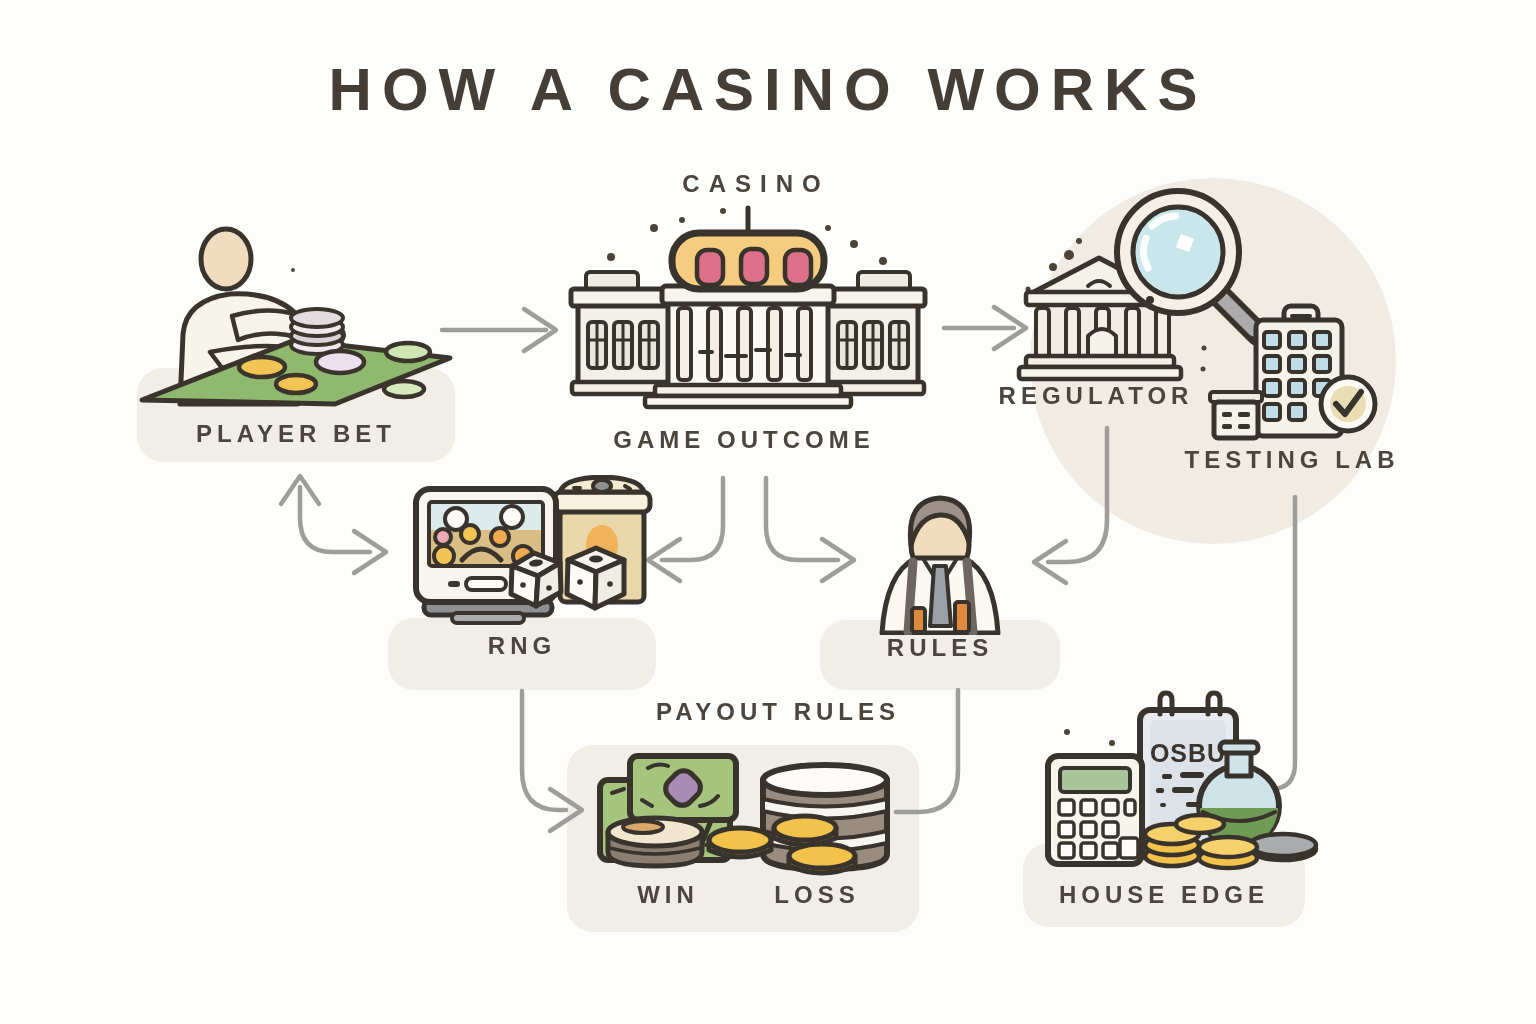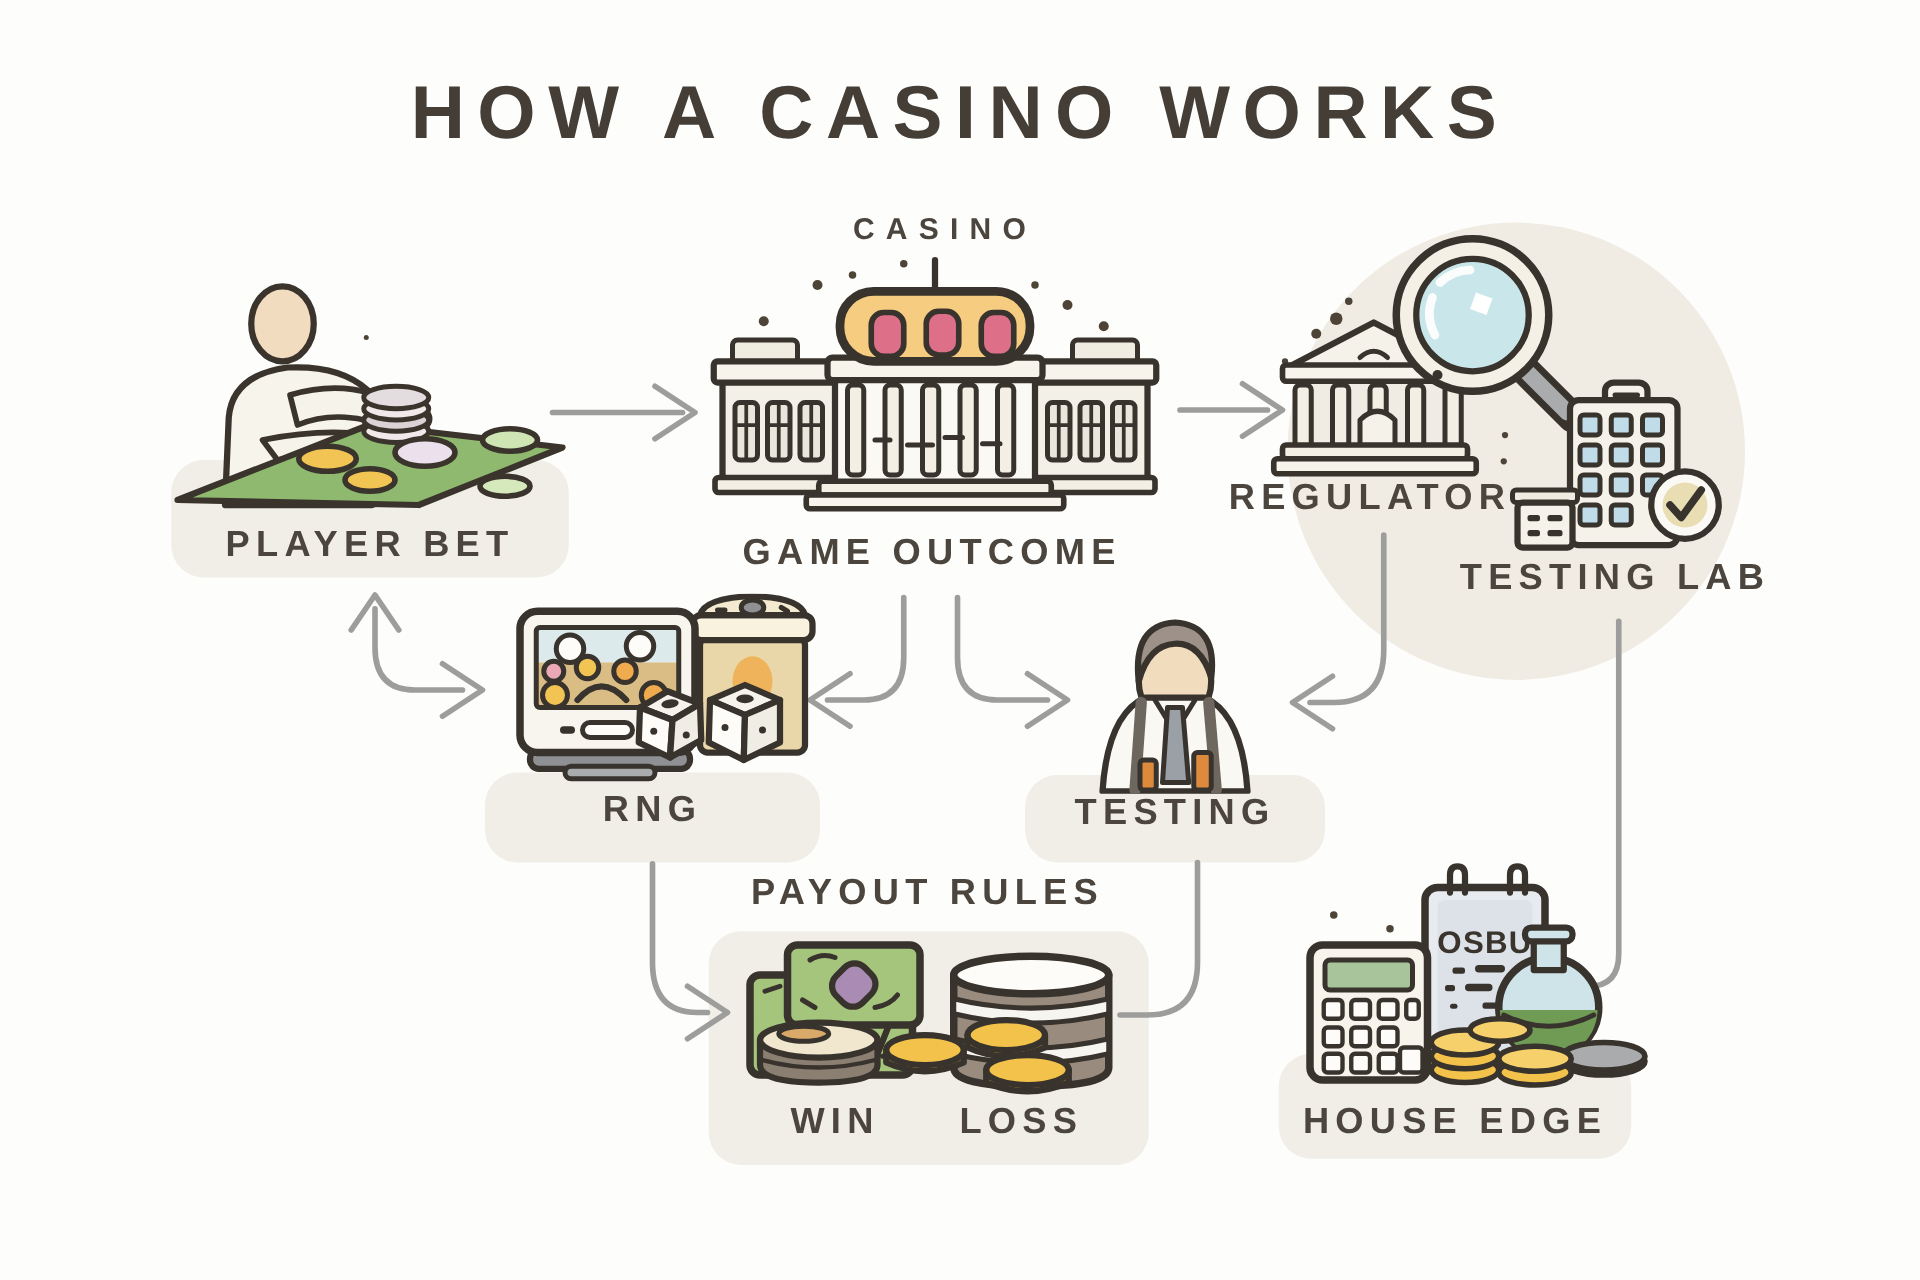--- a/index.html
+++ b/index.html
@@ -1,19 +1,19 @@
 <!DOCTYPE html>
 <html><head>
 <meta charset="utf-8">
 <style>
   html,body{margin:0;padding:0;}
   body{width:1536px;height:1024px;position:relative;background:#fdfdfb;overflow:hidden;
        font-family:"Liberation Sans","DejaVu Sans",sans-serif;}
   .label{position:absolute;color:#4b453e;font-weight:700;letter-spacing:5px;
-         font-size:29px;text-align:center;white-space:nowrap;}
+         font-size:24px;text-align:center;white-space:nowrap;}
   .card{position:absolute;background:#f1eee7;border-radius:26px;z-index:1;}
   .illus{position:absolute;z-index:3;}
   .lbl-layer{z-index:4;}
   #bg-circle{position:absolute;left:1030px;top:178px;width:366px;height:366px;
              border-radius:50%;background:#f0ece4;z-index:0;}
   #title{position:absolute;left:0;top:55px;width:1536px;text-align:center;
          font-size:60px;font-weight:800;letter-spacing:10px;color:#453e37;z-index:4;}
   #connectors{position:absolute;left:0;top:0;z-index:2;pointer-events:none;}
   svg text{font-family:"Liberation Sans","DejaVu Sans",sans-serif;}
 </style>
@@ -399,17 +399,17 @@
   </g>
 </svg>
 </div>
 
 <div class="label lbl-layer" style="left:606px;top:170px;width:300px;letter-spacing:9px;font-size:24px;">CASINO</div>
 <div class="label lbl-layer" style="left:594px;top:426px;width:300px;">GAME OUTCOME</div>
 <div class="label lbl-layer" style="left:146px;top:420px;width:300px;">PLAYER BET</div>
 <div class="label lbl-layer" style="left:946px;top:382px;width:300px;">REGULATOR</div>
 <div class="label lbl-layer" style="left:1142px;top:446px;width:300px;">TESTING LAB</div>
 <div class="label lbl-layer" style="left:372px;top:632px;width:300px;">RNG</div>
-<div class="label lbl-layer" style="left:790px;top:634px;width:300px;">TESTING</div>
-<div class="label lbl-layer" style="left:592px;top:698px;width:300px;">PAYOUT RULES</div>
+<div class="label lbl-layer" style="left:790px;top:634px;width:300px;">RULES</div>
+<div class="label lbl-layer" style="left:628px;top:698px;width:300px;">PAYOUT RULES</div>
 <div class="label lbl-layer" style="left:608px;top:881px;width:120px;">WIN</div>
 <div class="label lbl-layer" style="left:747px;top:881px;width:140px;">LOSS</div>
 <div class="label lbl-layer" style="left:1023px;top:881px;width:282px;">HOUSE EDGE</div>
 
 </body></html>

